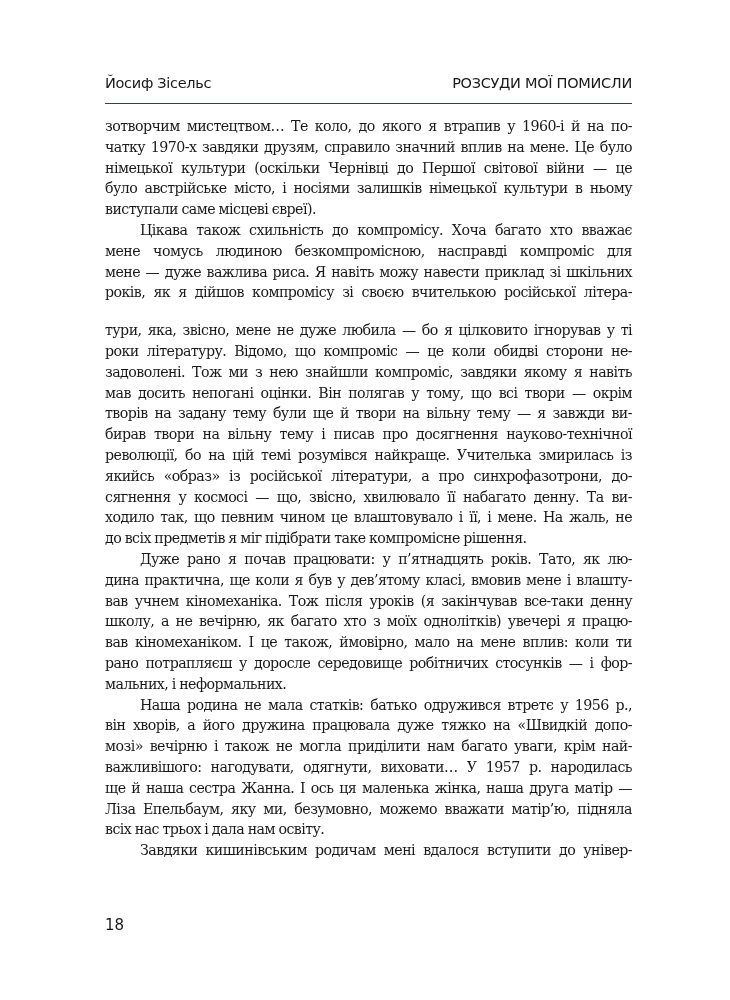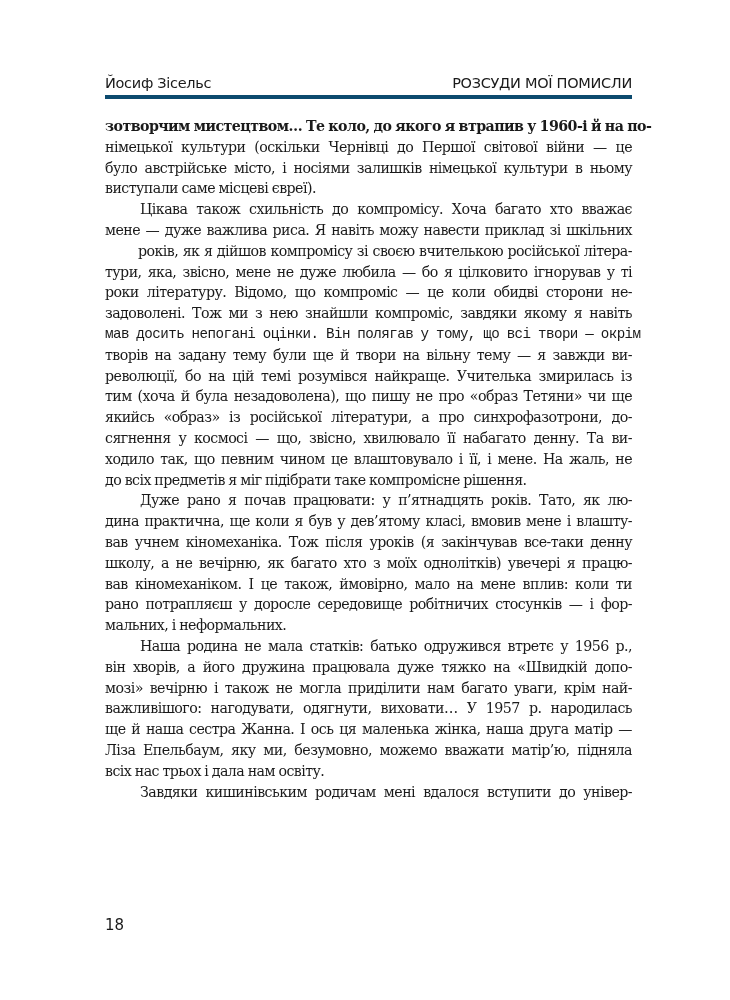--- a/index.html
+++ b/index.html
@@ -2,21 +2,21 @@
 <html><head>
 <meta charset="utf-8">
 <style>
   html, body { margin: 0; padding: 0; background: #ffffff; }
   body { width: 730px; height: 1000px; position: relative; overflow: hidden; }
   .running-head {
     position: absolute; left: 105px; top: 75px; width: 527px;
     display: flex; justify-content: space-between; align-items: flex-end;
     font-family: "DejaVu Sans", sans-serif; font-size: 14.5px; color: #1a1a1a;
     letter-spacing: -0.3px;
-    padding-bottom: 4px; border-bottom: 4px solid #0c4a6e;
+    padding-bottom: 12px; border-bottom: 1px solid #0c4a6e;
   }
   .body-text {
     position: absolute; left: 105px; top: 116px; width: 527px;
     font-family: "DejaVu Serif", serif; font-size: 14.2px; line-height: 20.8px;
     color: #1a1a1a; letter-spacing: -0.55px; word-spacing: -0.5px;
   }
   .para { margin: 0; text-align: justify; }
   .line { display: block; white-space: nowrap; text-align: justify; text-align-last: justify; }
   .line.last { text-align-last: left; }
   .indent { padding-left: 35px; }
@@ -28,36 +28,38 @@
 </head>
 <body>
 
 <div class="running-head">
   <span>Йосиф Зісельс</span>
   <span>РОЗСУДИ МОЇ ПОМИСЛИ</span>
 </div>
 
 <div class="body-text" id="body-text">
     <div class="para">
-      <span class="line" style="display: block; font-weight: bold;">зотворчим мистецтвом… Те коло, до якого я втрапив у 1960-і й на по-</span>
+      <span class="line" style="display: block;">зотворчим мистецтвом… Те коло, до якого я втрапив у 1960-і й на по-</span>
+      <span class="line" style="display: block;">чатку 1970-х завдяки друзям, справило значний вплив на мене. Це було</span>
       <span class="line" style="display: block;">німецької культури (оскільки Чернівці до Першої світової війни — це</span>
       <span class="line" style="display: block;">було австрійське місто, і носіями залишків німецької культури в ньому</span>
       <span class="line last" style="display: block;">виступали саме місцеві євреї).</span>
     </div>
     <div class="para">
       <span class="line indent" style="display: block;">Цікава також схильність до компромісу. Хоча багато хто вважає</span>
+      <span class="line" style="display: block;">мене чомусь людиною безкомпромісною, насправді компроміс для</span>
       <span class="line" style="display: block;">мене — дуже важлива риса. Я навіть можу навести приклад зі шкільних</span>
-      <span class="line" style="display: block; margin-left: 33px;">років, як я дійшов компромісу зі своєю вчителькою російської літера-</span>
-      <span class="line" style="display: block;">тури, яка, звісно, мене не дуже любила — бо я цілковито ігнорував у ті</span>
+      <span class="line" style="display: block;">років, як я дійшов компромісу зі своєю вчителькою російської літера-</span>
+      <span class="line" style="display: block; margin-top: 17px;">тури, яка, звісно, мене не дуже любила — бо я цілковито ігнорував у ті</span>
       <span class="line" style="display: block;">роки літературу. Відомо, що компроміс — це коли обидві сторони не-</span>
       <span class="line" style="display: block;">задоволені. Тож ми з нею знайшли компроміс, завдяки якому я навіть</span>
-      <span class="line" style="display: block; font-family: Liberation Mono, monospace;">мав досить непогані оцінки. Він полягав у тому, що всі твори — окрім</span>
+      <span class="line" style="display: block;">мав досить непогані оцінки. Він полягав у тому, що всі твори — окрім</span>
       <span class="line" style="display: block;">творів на задану тему були ще й твори на вільну тему — я завжди ви-</span>
+      <span class="line" style="display: block;">бирав твори на вільну тему і писав про досягнення науково-технічної</span>
       <span class="line" style="display: block;">революції, бо на цій темі розумівся найкраще. Учителька змирилась із</span>
-      <span class="line" style="display: block;">тим (хоча й була незадоволена), що пишу не про «образ Тетяни» чи ще</span>
       <span class="line" style="display: block;">якийсь «образ» із російської літератури, а про синхрофазотрони, до-</span>
       <span class="line" style="display: block;">сягнення у космосі — що, звісно, хвилювало її набагато денну. Та ви-</span>
       <span class="line" style="display: block;">ходило так, що певним чином це влаштовувало і її, і мене. На жаль, не</span>
       <span class="line last" style="display: block;">до всіх предметів я міг підібрати таке компромісне рішення.</span>
     </div>
     <div class="para">
       <span class="line indent" style="display: block;">Дуже рано я почав працювати: у п’ятнадцять років. Тато, як лю-</span>
       <span class="line" style="display: block;">дина практична, ще коли я був у дев’ятому класі, вмовив мене і влашту-</span>
       <span class="line" style="display: block;">вав учнем кіномеханіка. Тож після уроків (я закінчував все-таки денну</span>
       <span class="line" style="display: block;">школу, а не вечірню, як багато хто з моїх однолітків) увечері я працю-</span>

